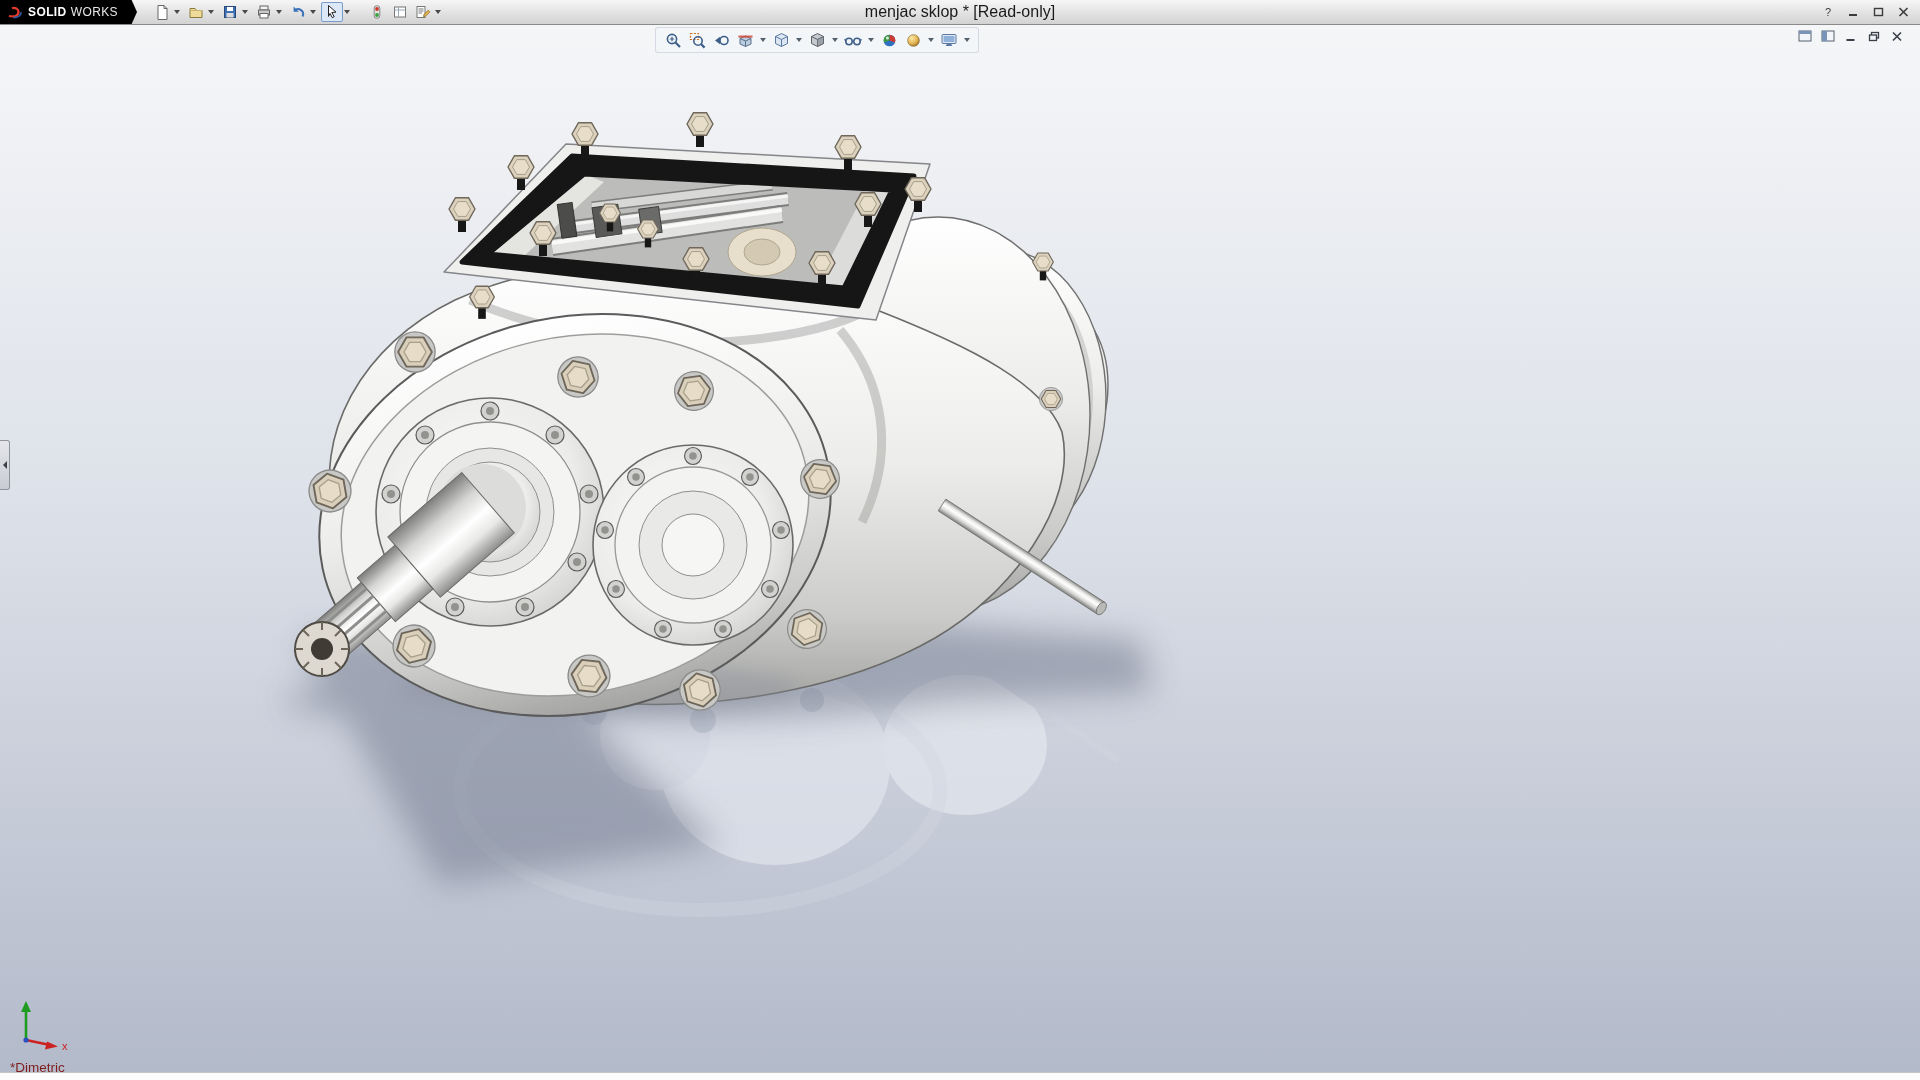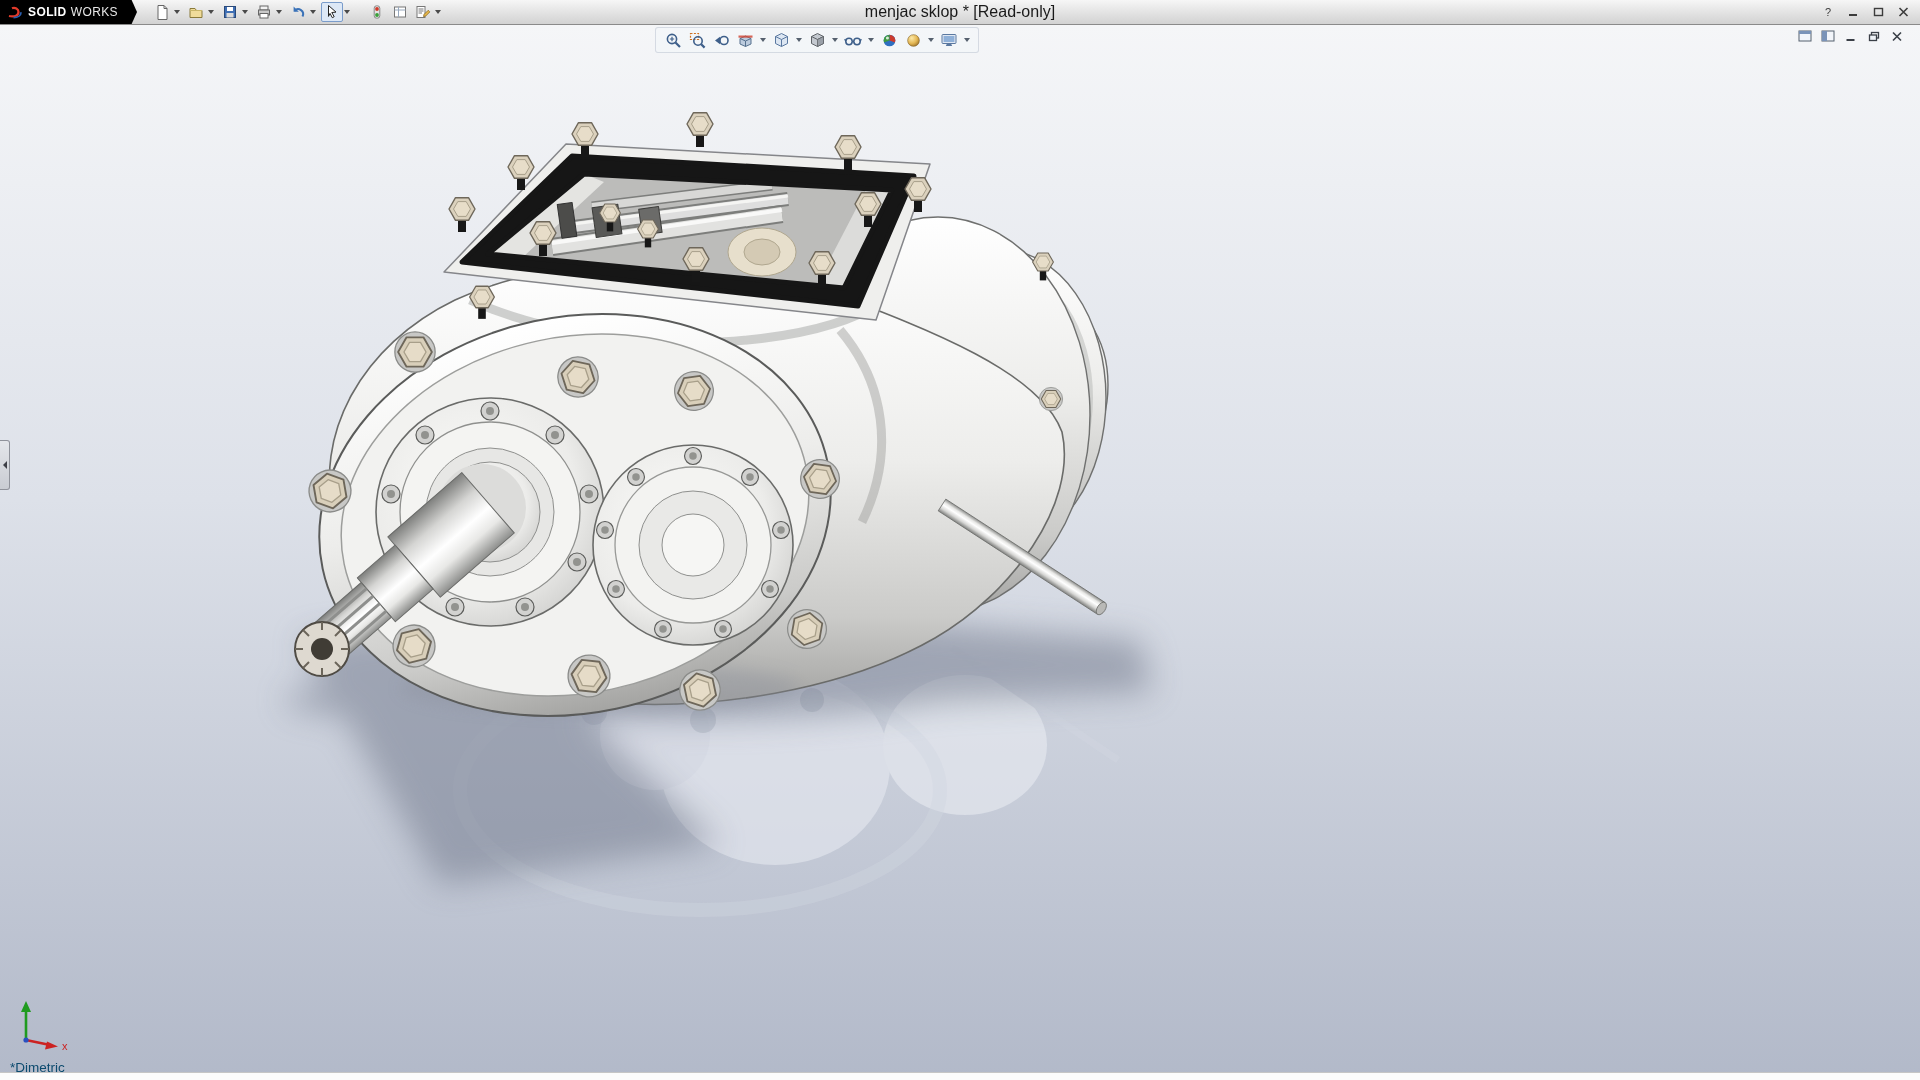--- a/index.html
+++ b/index.html
@@ -47,21 +47,21 @@
 
   
   .flyout-tab{position:absolute;left:0;top:416px;width:9px;height:48px;
     background:linear-gradient(#e4e6ea,#c9ccd2);border:1px solid #8f929a;border-left:none;
     border-radius:0 3px 3px 0;display:flex;align-items:center;justify-content:center;z-index:20;}
   .flyout-tab .arr{width:0;height:0;border-top:4px solid transparent;border-bottom:4px solid transparent;
     border-right:4px solid #3e4047;}
 
   
   .triad{position:absolute;left:12px;bottom:26px;z-index:15;}
-  .view-label{position:absolute;left:10px;bottom:5px;font-size:13.5px;color:#0c4a6e;z-index:15;}
+  .view-label{position:absolute;left:10px;bottom:5px;font-size:13.5px;color:#7f1d1d;z-index:15;}
   .status-strip{position:absolute;left:0;bottom:0;width:100%;height:7px;background:#fcfcfc;
     border-top:1px solid #c6c6c6;z-index:18;}
 </style>
 </head>
 <body>
 
 <div class="app">
 
   <header class="titlebar">
     <div class="logo">

